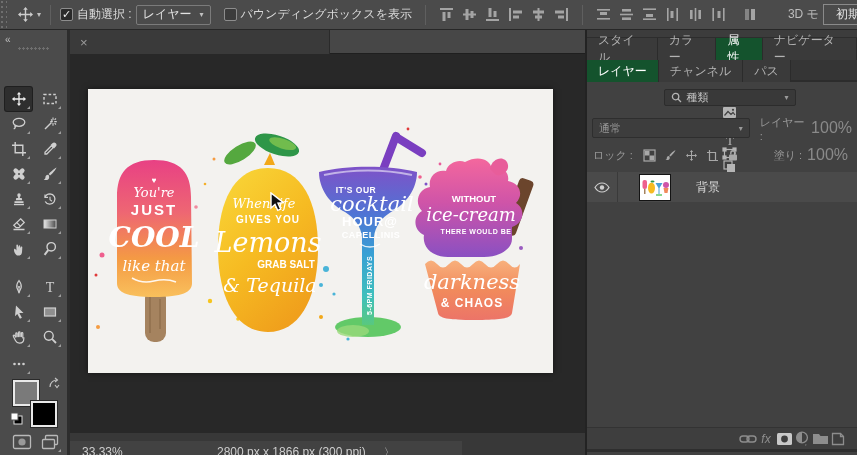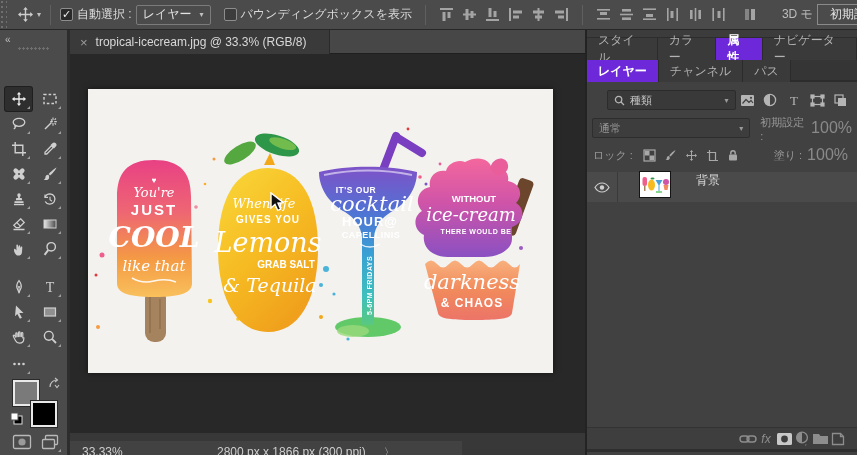--- a/index.html
+++ b/index.html
@@ -61,42 +61,42 @@
   #status-dims { color:#cfcfcf; font-size:12px; margin-left:77px; }
   #status-chevron { color:#b8b8b8; font-size:11px; margin-left:18px; }
 
   
   #right-dock { position:absolute; left:585px; top:30px; width:272px; height:425px; background:#414141;
     border-left:2px solid #232323; }
   #dock-header { height:8px; background:#3c3c3c; border-bottom:1px solid #2d2d2d; }
   .tab-row { height:22px; background:#353535; display:flex; border-bottom:2px solid #2c2c2c; }
   .ptab { height:22px; display:flex; align-items:center; padding:0 11px; font-size:12px; color:#b3b3b3;
     border-right:1px solid #2b2b2b; background:#3a3a3a; }
-  .ptab.active { background:#6d28d9; color:#ffffff; font-weight:bold; }
+  .ptab.active { background:#14532d; color:#ffffff; font-weight:normal; }
   .tab-row .filler { flex:1; background:#353535; }
 
   #layers-body { position:relative; height:363px; }
   .lp-row { display:flex; align-items:center; }
-  #filter-row { margin:7px 5px 0 20px; height:22px; }
+  #filter-row { margin:7px 5px 0 20px; height:22px;flex-direction:column; }
   #kind-box { width:132px; height:20px; background:#393939; border:1px solid #2c2c2c; border-radius:2px;
     display:flex; align-items:center; padding:0 6px; gap:5px; }
   #kind-label { color:#c9c9c9; font-size:11px; flex:1; }
   .mini-caret { font-size:8px; color:#9a9a9a; }
   .filter-ic { width:24px; height:20px; display:flex; align-items:center; justify-content:center; }
   #blend-row { margin:7px 5px 0 5px; height:20px; }
   #blend-box { width:172px; height:20px; background:#3d3d3d; border:1px solid #2e2e2e; border-radius:2px;
     display:flex; align-items:center; padding:0 6px; }
   #blend-label { color:#979797; font-size:11px; flex:1; }
   #opacity-label { color:#979797; font-size:11px; margin-left:10px; }
   .dim-val { color:#8a8a8a; font-size:16px; margin-left:5px; }
   #lock-row { margin:8px 5px 0 6px; height:18px; }
   #lock-label { color:#979797; font-size:11px; margin-right:6px; }
   .lock-ic { width:21px; height:16px; display:flex; align-items:center; justify-content:center; }
   #fill-label { color:#979797; font-size:11px; margin-left:auto; }
-  #layer-row { margin-top:8px; height:30px; background:#4a4a4a; display:flex; align-items:flex-start;gap:16px; }
+  #layer-row { margin-top:8px; height:30px; background:#4a4a4a; display:flex; align-items:center;gap:16px; }
   #eye-cell { width:31px; display:flex; justify-content:center; border-right:1px solid #3a3a3a; height:30px; align-items:center; }
   #layer-thumb { width:30px; height:25px; background:#fff; outline:1px solid #141414; margin-left:6px; }
   #layer-name { color:#d6d6d6; font-size:12px; margin-left:10px; }
   #lp-bottom { position:absolute; left:0; bottom:3px; width:100%; height:22px; background:#3e3e3e;
     border-top:1px solid #333; display:flex; align-items:center; justify-content:flex-end; padding-right:10px; }
   #lp-strip { position:absolute; left:0; bottom:0; width:100%; height:3px; background:#2e2e2e; }
   .lpb-ic { width:18px; height:16px; display:flex; align-items:center; justify-content:center; }
 
   text { user-select:none; }
 </style>
@@ -205,21 +205,21 @@
         <rect x="7.5" y="5" width="3" height="7"></rect>
         <rect x="13" y="2" width="1.6" height="13"></rect>
       </svg>
     </span>
   <span class="obar-ic" style="margin-left:12px">
       <svg width="17" height="17" viewBox="0 0 17 17" fill="#8f8f8f">
         <rect x="3" y="3" width="4" height="11"></rect>
         <rect x="9" y="3" width="4" height="11" fill="#b4b4b4"></rect>
       </svg>
     </span>
-  <span class="obar-label" style="color:#bdbdbd;margin-left:20px">3D モ</span>
+  <span class="obar-label" style="color:#bdbdbd;margin-left:26px">3D モ</span>
   <div id="workspace-btn">初期設定</div>
 </div>
 
 <div id="toolbar">
   <div id="tb-collapse">«</div>
   <div id="tb-grip"></div>
 
   <div class="tool sel" style="left:5px;top:57px">
     <svg width="16" height="16" viewBox="0 0 17 17">
         <path d="M8.5 1l2.3 2.7H9.2v4h4V6.1L16 8.5l-2.8 2.4V9.3h-4v4h1.6L8.5 16l-2.3-2.7h1.6v-4h-4v1.6L1 8.5l2.8-2.4v1.6h4v-4H6.2z" fill="#f0f0f0"></path>
@@ -410,21 +410,20 @@
         <rect x="1.5" y="5.5" width="12" height="9" rx="1" fill="#4b4b4b"></rect>
       </svg>
       <span class="fly"></span>
     </div>
 </div>
 
 <div id="doc-area">
   <div id="tab-strip">
     <div id="doc-tab">
       <span id="tab-close">×</span>
-      <span id="tab-title">tropical-icecream.jpg @ 33.3% (RGB/8)</span>
     </div>
   </div>
 
   <div id="canvas">
     <svg width="465" height="284" viewBox="0 0 465 284">
       <defs>
         <linearGradient id="gpop" x1="0" y1="0" x2="0" y2="1">
           <stop offset="0" stop-color="#e84184"></stop>
             <stop offset=".38" stop-color="#ee6673"></stop>
           <stop offset=".72" stop-color="#f49a44"></stop>
@@ -613,21 +612,21 @@
             <rect x="4" y="4" width="8" height="8" fill="#b5b5b5"></rect>
           </svg>
         </div>
     </div>
 
     <div class="lp-row" id="blend-row">
       <div id="blend-box">
         <span id="blend-label">通常</span>
         <span class="mini-caret">▾</span>
       </div>
-      <span id="opacity-label">初期設定 :</span>
+      <span id="opacity-label">レイヤー :</span>
       <span class="dim-val">100%</span>
     </div>
 
     <div class="lp-row" id="lock-row">
       <span id="lock-label">ロック :</span>
       <div class="lock-ic">
         <svg width="13" height="13" viewBox="0 0 13 13">
             <rect x="1" y="1" width="11" height="11" fill="none" stroke="#a8a8a8" stroke-width="1.2"></rect>
             <rect x="1.8" y="1.8" width="4.7" height="4.7" fill="#a8a8a8"></rect>
             <rect x="6.5" y="6.5" width="4.7" height="4.7" fill="#a8a8a8"></rect>

